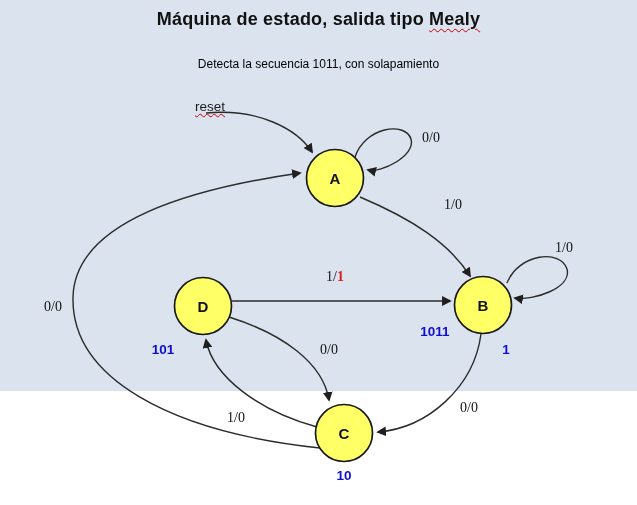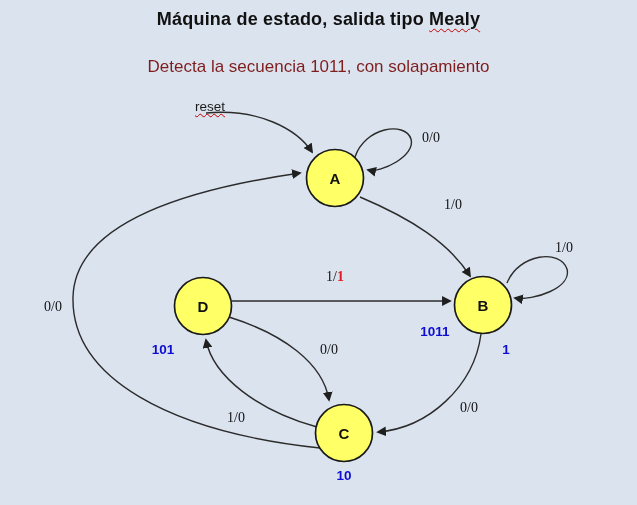--- a/index.html
+++ b/index.html
@@ -3,40 +3,40 @@
 <meta charset="utf-8">
 <style>
   html, body { margin: 0; padding: 0; }
   body {
     width: 637px; height: 505px;
     font-family: "Liberation Sans", sans-serif;
     overflow: hidden;
   }
   #stage {
     position: relative;
-    width: 637px; height: 505px;
+    width: 637px; height: 391px;
     background: #dbe3ef;
   }
   .title {
     position: absolute; top: 9px; left: 0; width: 637px;
     text-align: center;
     font-size: 18px; font-weight: bold; color: #111;
     letter-spacing: 0.2px;
   }
   .title .squiggle {
     text-decoration: underline;
     text-decoration-style: wavy;
     text-decoration-color: #c80000;
     text-decoration-thickness: 1px;
     text-underline-offset: 3px;
   }
   .subtitle {
     position: absolute; top: 57px; left: 0; width: 637px;
     text-align: center;
-    font-size: 17px; color: #7f1d1d;
+    font-size: 12px; color: #000000;
   }
   .reset-label {
     position: absolute; top: 99px; left: 159px;
     font-size: 13.5px; color: #1a1a1a;
     text-decoration: underline;
     text-decoration-style: wavy;
     text-decoration-color: #c80000;
     text-decoration-thickness: 1px;
     text-underline-offset: 2px;
     margin-left: 36px;

